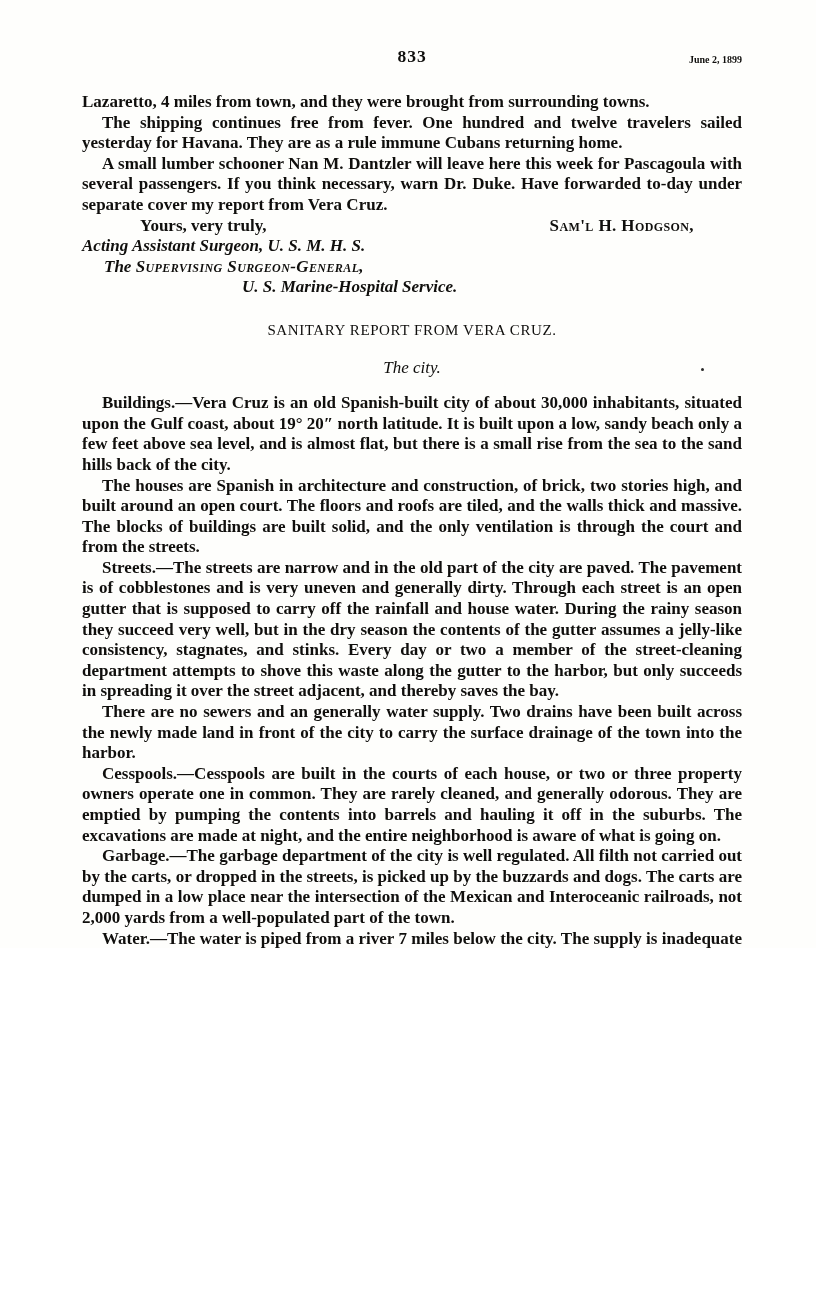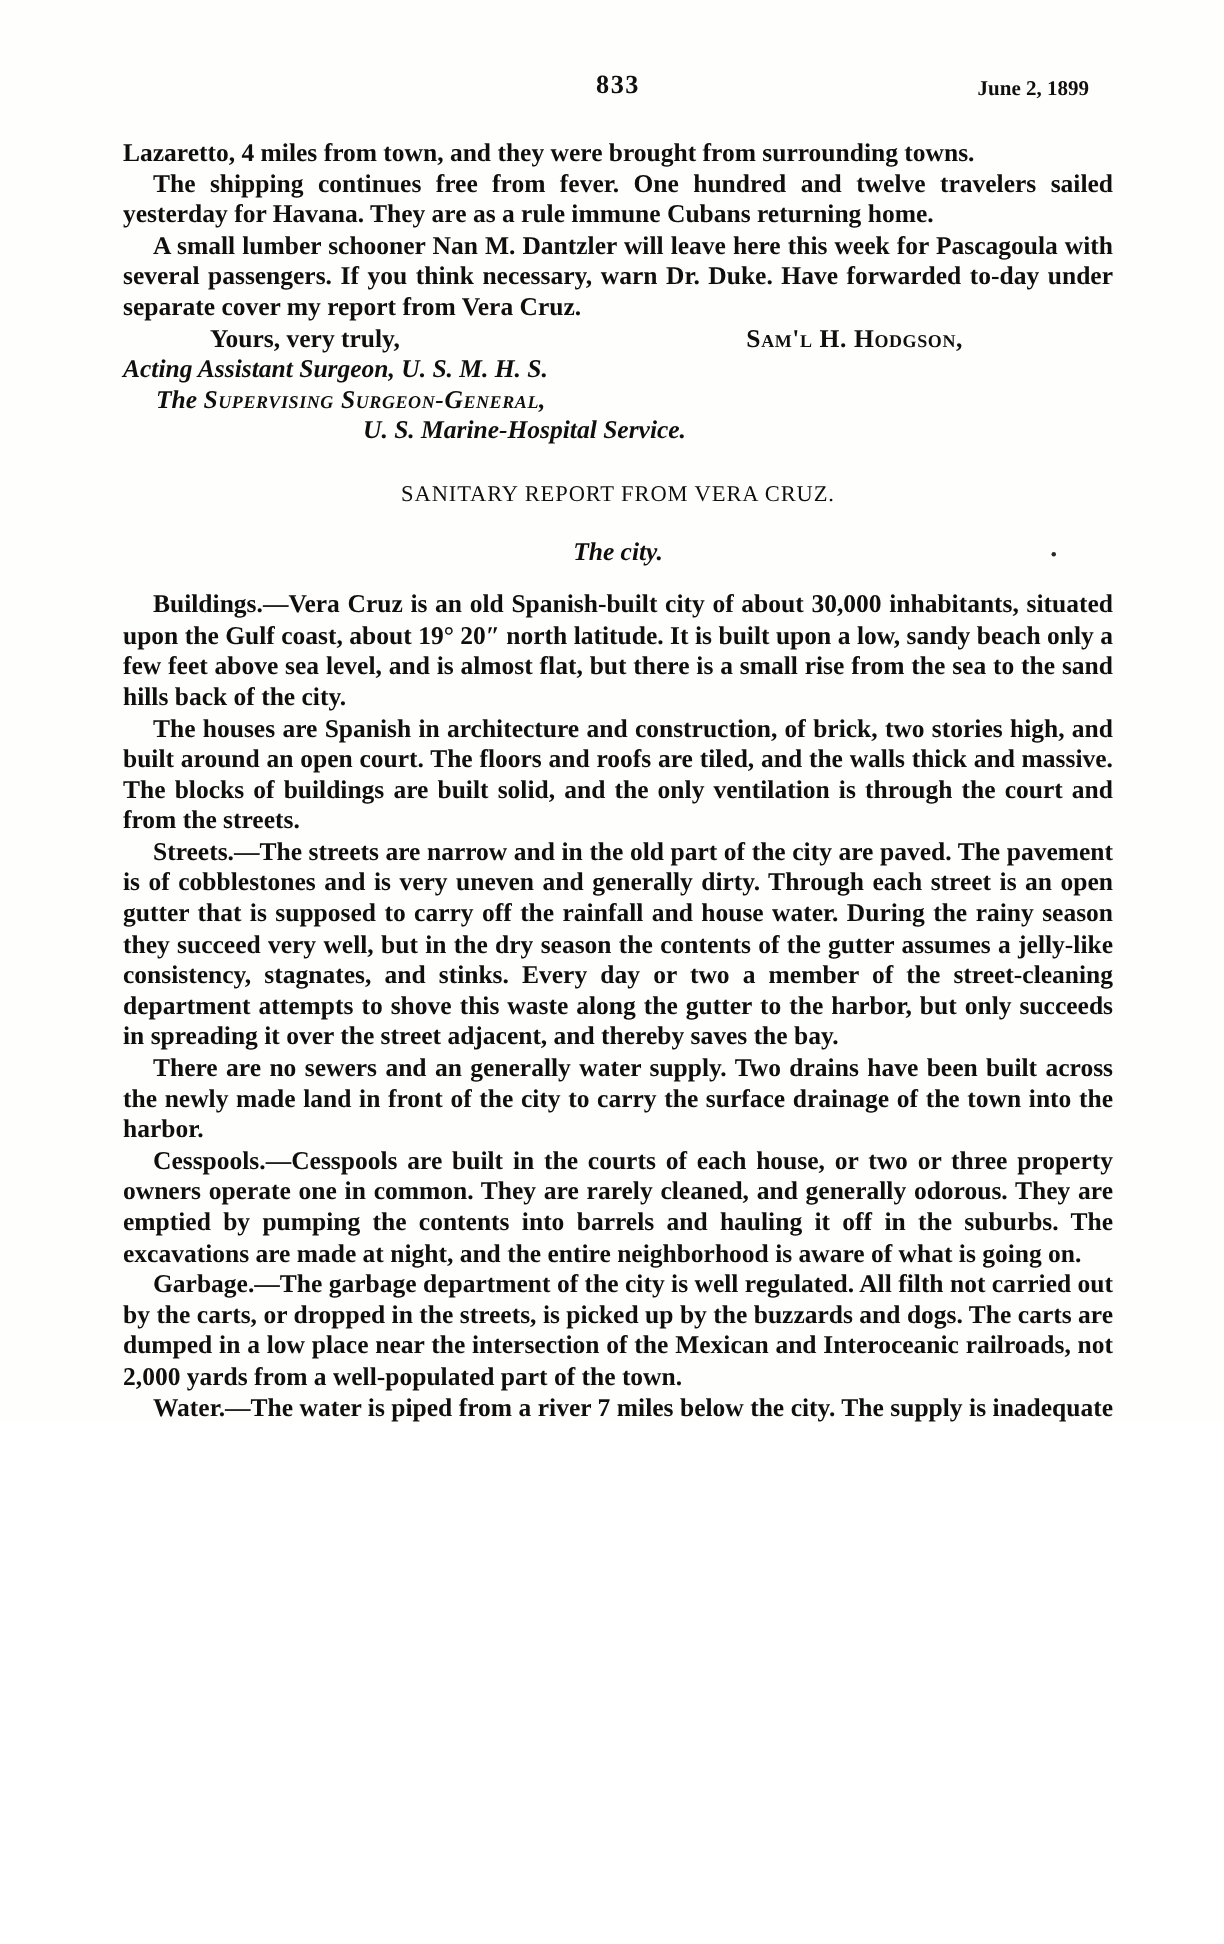--- a/index.html
+++ b/index.html
@@ -18,43 +18,43 @@
     line-height: 20.6px;
     padding: 46px 74px 0 82px;
     overflow: hidden;
   }
 
   .page-header { position: relative; height: 22px; margin-bottom: 24px; }
   .page-number {
     position: absolute; left: 0; right: 0; top: 0;
     text-align: center; font-size: 17.5px; letter-spacing: 1px;
   }
-  .issue-date { position: absolute; right: 16px; top: 4px; font-size: 14px; }
+  .issue-date { position: absolute; right: 0; top: 4px; font-size: 10px; }
 
   .para { margin: 0; text-align: justify; }
   .indent { text-indent: 20px; }
   .no-indent { text-indent: 0; }
   .italic { }
   .sc { font-variant: small-caps; letter-spacing: 0.4px; }
 
   .sig-row { display: flex; }
   .closing { margin-left: 58px; }
-  .signer { margin-left: auto; margin-right: 100px; }
+  .signer { margin-left: auto; margin-right: 48px; }
   .sig-title { margin: 0; text-align: left; font-style: italic; }
 
   .addr1 { margin: 0; padding-left: 22px; font-style: italic; }
   .addr2 { margin: 0; padding-left: 160px; font-style: italic; }
 
   .report-heading {
     margin: 22px 0 0; text-align: center;
     font-size: 15px; font-weight: normal; letter-spacing: 0.6px;
   }
   .report-subheading {
     margin: 17px 0 0; text-align: center;
-    font-size: 17px; font-weight: bold; font-style: italic;
+    font-size: 17px; font-weight: normal; font-style: italic;
   }
   .report-body { margin-top: 15px; }
 
   .artifact-dot {
     position: absolute; top: 368px; right: 112px;
     width: 3px; height: 3px; background: #2a2a2a; border-radius: 50%;
   }
 </style>
 </head>
 <body>

